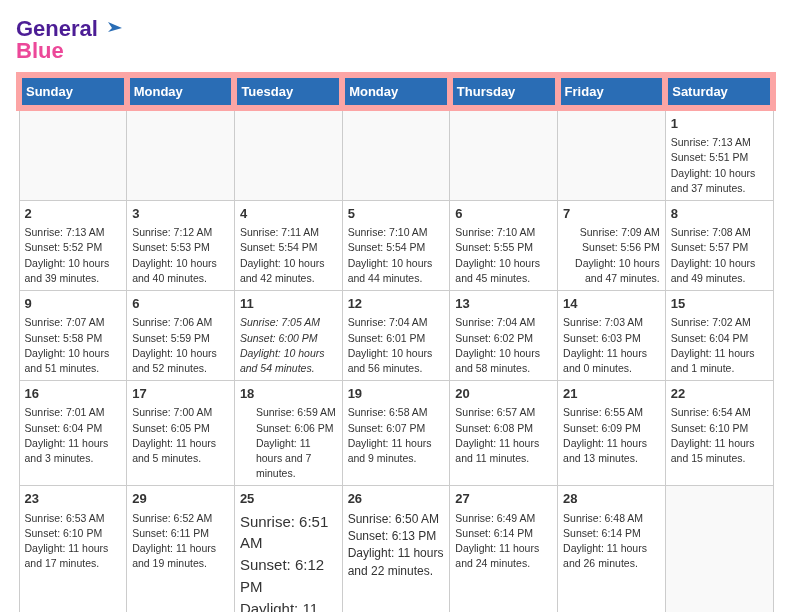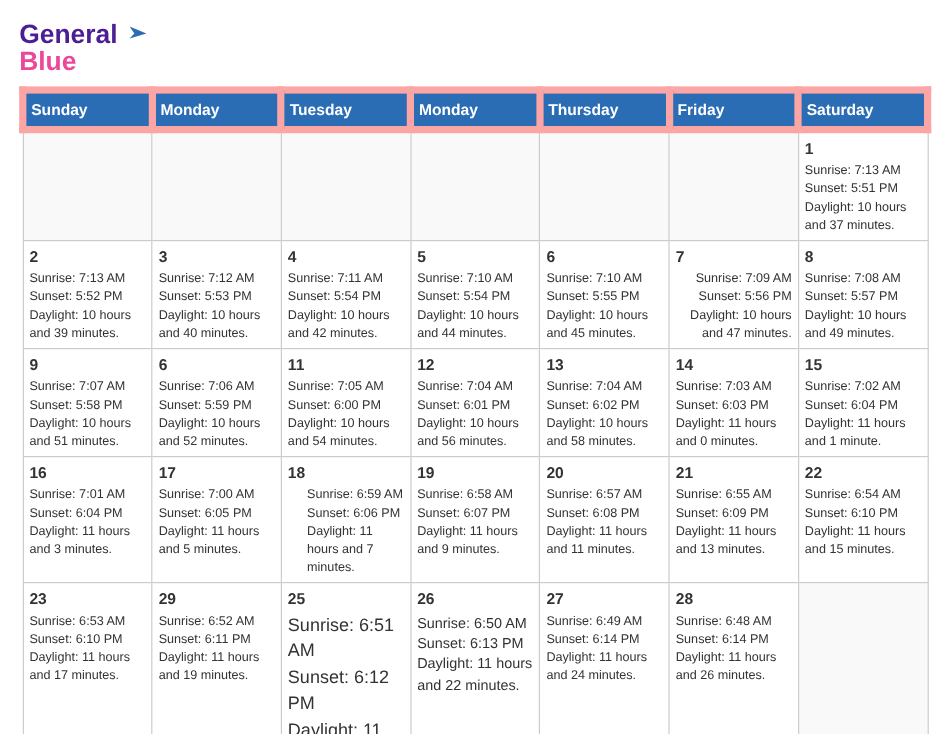--- a/index.html
+++ b/index.html
@@ -145,21 +145,21 @@
         <td>
           <span class="day-num">9</span>
           <div style="font-size: 10.5px; line-height: 1.45;">Sunrise: 7:07 AM<br>Sunset: 5:58 PM<br>Daylight: 10 hours and 51 minutes.</div>
         </td>
         <td>
           <span class="day-num">6</span>
           <div style="font-size: 10.5px; line-height: 1.45;">Sunrise: 7:06 AM<br>Sunset: 5:59 PM<br>Daylight: 10 hours and 52 minutes.</div>
         </td>
         <td>
           <span class="day-num">11</span>
-          <div style="font-size: 10.5px; line-height: 1.45;">Sunrise: 7:05 AM<br>Sunset: 6:00 PM<br>Daylight: 10 hours and 54 minutes.</div>
+          <div style="font-size: 10.5px; line-height: 1.45; font-style: italic;">Sunrise: 7:05 AM<br>Sunset: 6:00 PM<br>Daylight: 10 hours and 54 minutes.</div>
         </td>
         <td>
           <span class="day-num">12</span>
           <div style="font-size: 10.5px; line-height: 1.45;">Sunrise: 7:04 AM<br>Sunset: 6:01 PM<br>Daylight: 10 hours and 56 minutes.</div>
         </td>
         <td>
           <span class="day-num">13</span>
           <div style="font-size: 10.5px; line-height: 1.45;">Sunrise: 7:04 AM<br>Sunset: 6:02 PM<br>Daylight: 10 hours and 58 minutes.</div>
         </td>
         <td>

